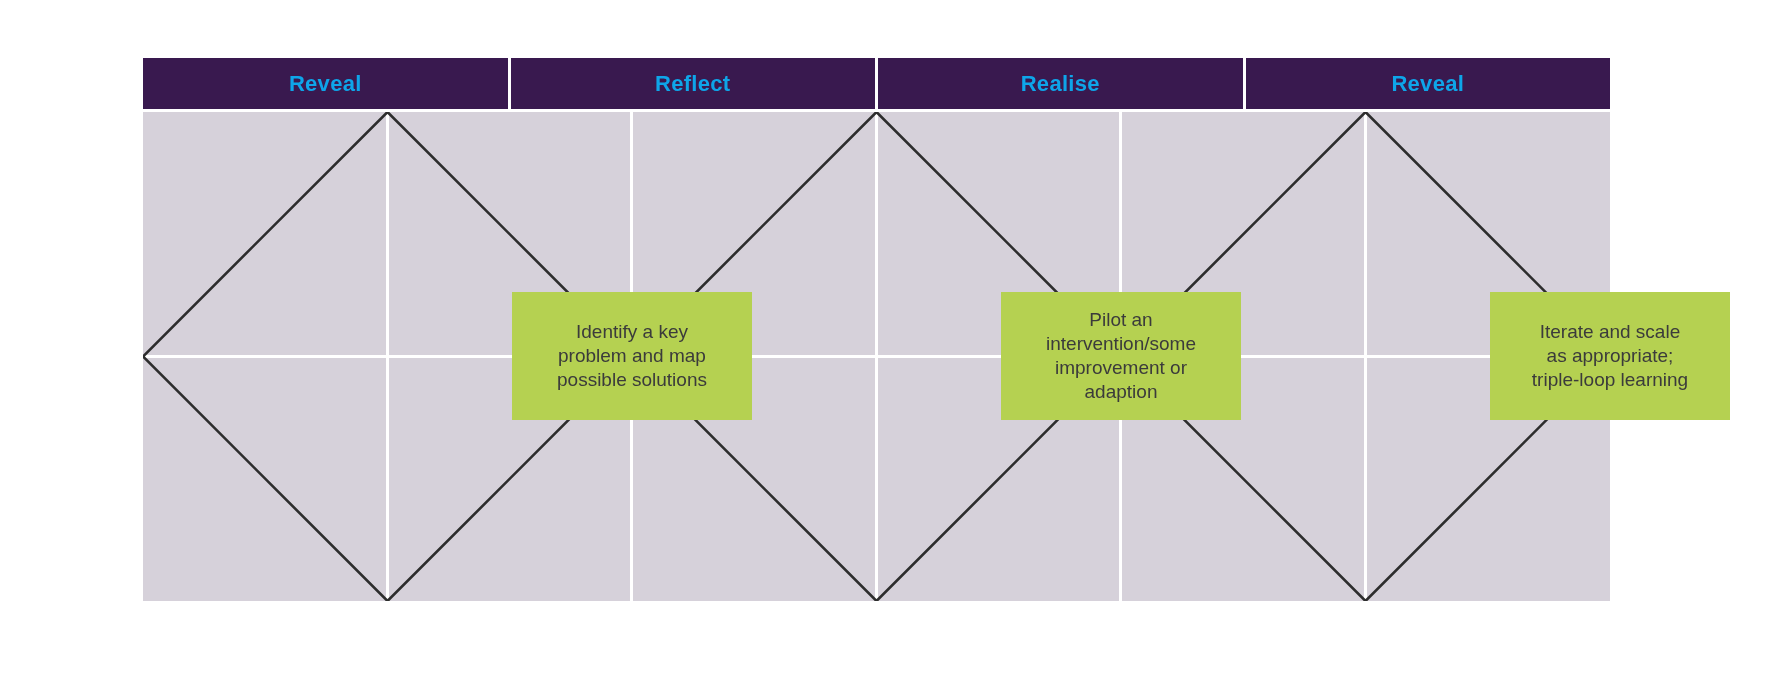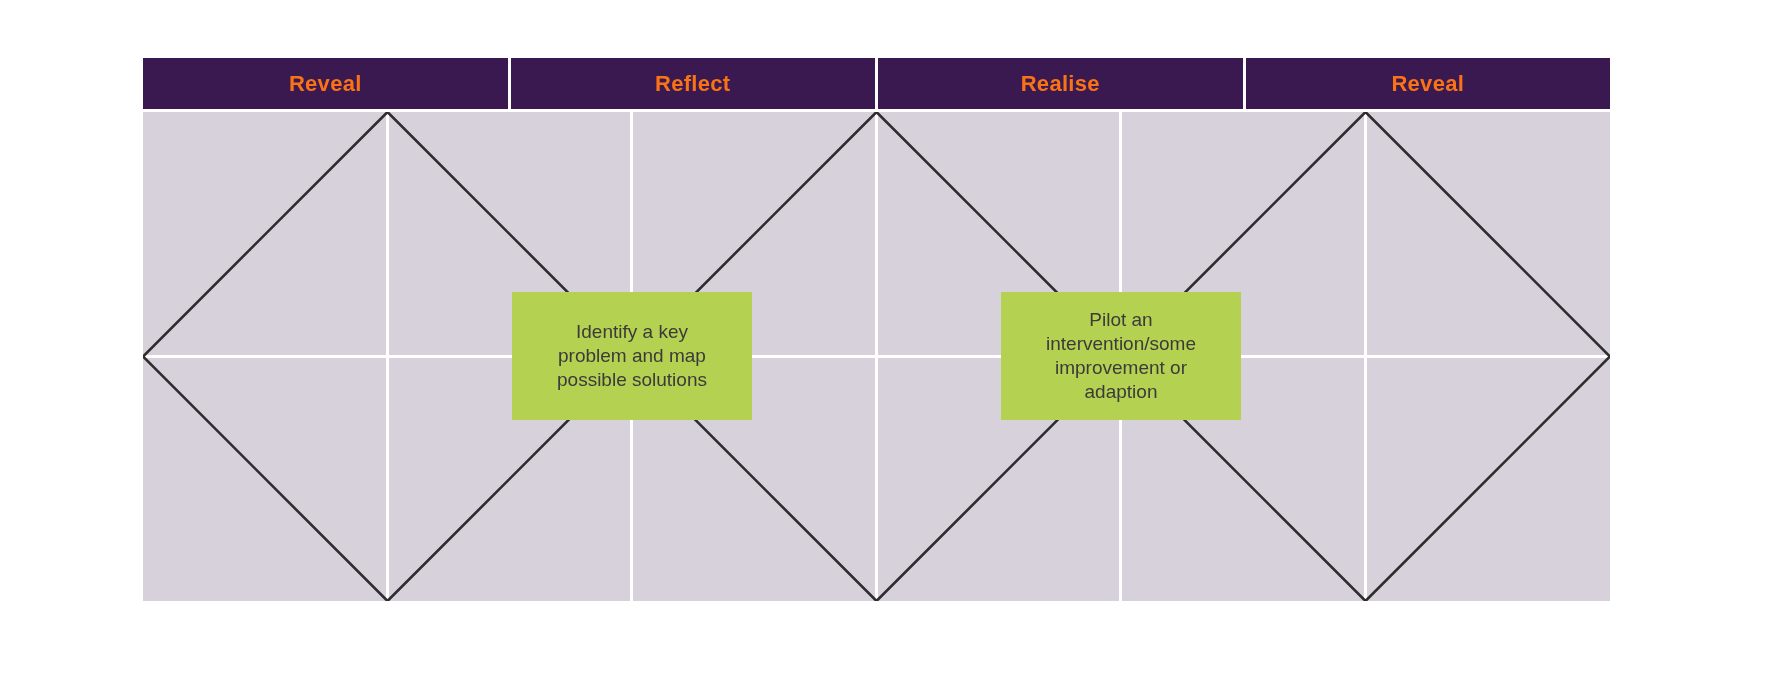--- a/index.html
+++ b/index.html
@@ -22,21 +22,21 @@
     top: 58px;
     width: 1467px;
     height: 51px;
     display: flex;
     gap: 3px;
     background: #ffffff;
   }
   .phase-header-cell {
     flex: 1 1 0;
     background: #39194f;
-    color: #f97316;
+    color: #0ea5e9;
     display: flex;
     align-items: center;
     justify-content: center;
     font-size: 22px;
     font-weight: bold;
     letter-spacing: 0.3px;
   }
   
   .diamond-canvas {
     position: absolute;
@@ -124,14 +124,17 @@
     </svg>
   </div>
 
   <div class="note-card note-3">Pilot an
 intervention/some
 improvement or
 adaption</div>
   <div class="note-card note-2">Identify a key
 problem and map
 possible solutions</div>
+  <div class="note-card note-4">Iterate and scale
+as appropriate;
+triple-loop learning</div>
 
 </div>
 
 </body></html>

